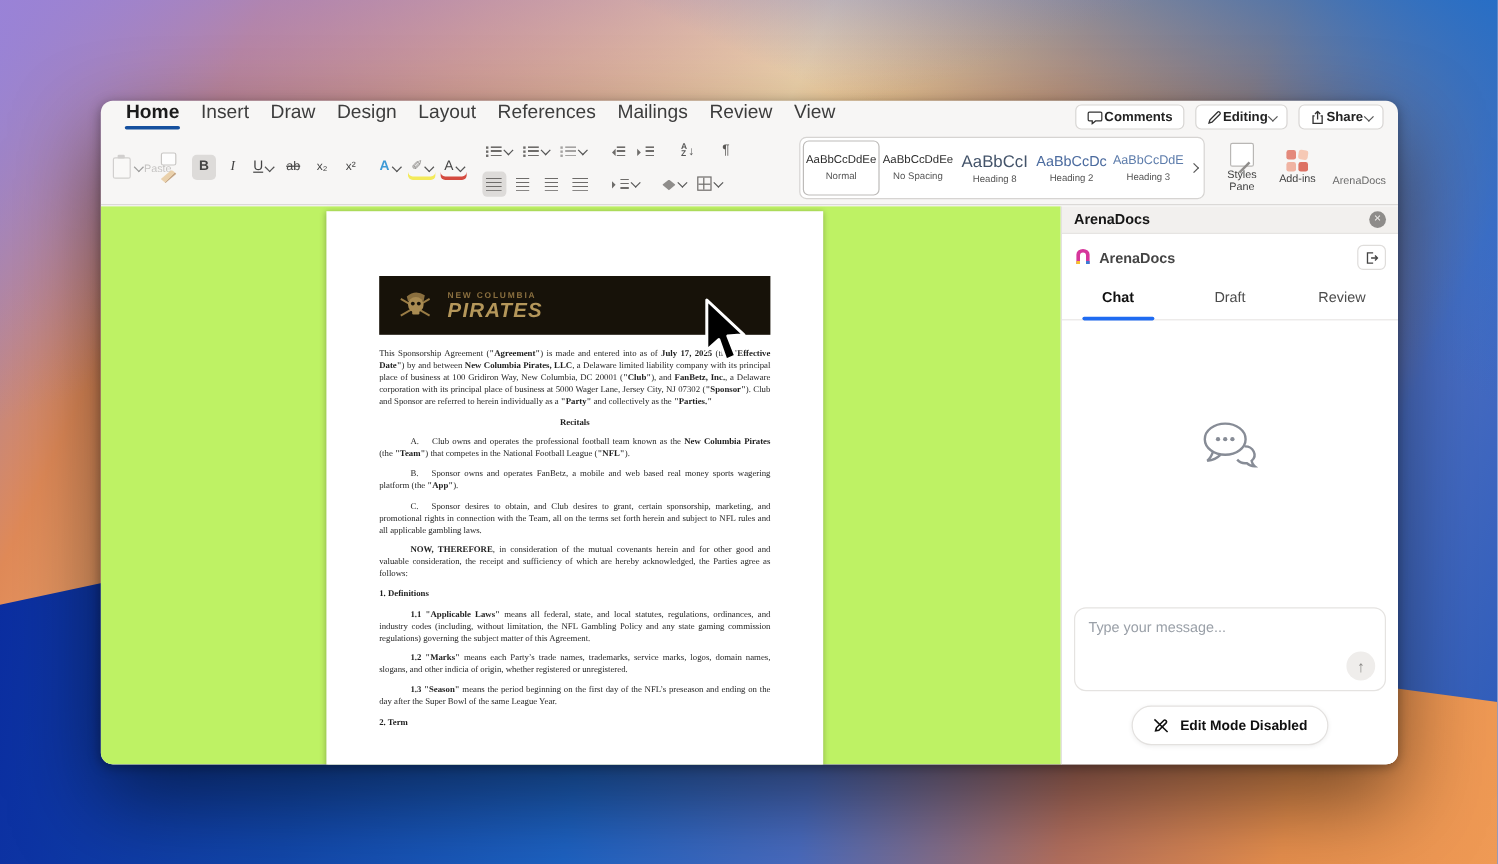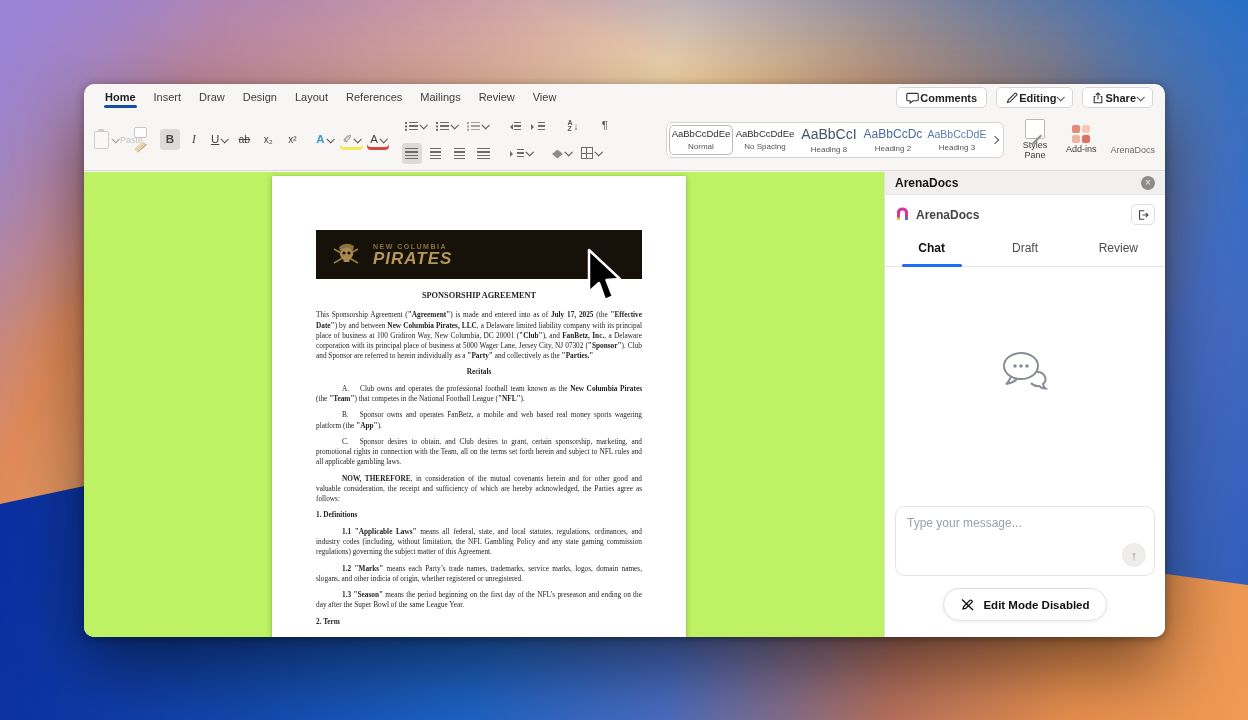--- a/index.html
+++ b/index.html
@@ -17,21 +17,21 @@
     clip-path: polygon(0 28%, 18% 12%, 55% 30%, 100% 55%, 100% 100%, 0 100%);
   }
 
   
   .window { position:absolute; left:84px; top:84px; width:1081px; height:553px;
     background:#f7f6f5; border-radius:10px; overflow:hidden;
     box-shadow:0 30px 70px rgba(0,0,0,.5), 0 2px 10px rgba(0,0,0,.35); }
 
   
   .tabrow { height:27px; display:flex; align-items:flex-end; padding:0 12px; }
-  .tab { position:relative; font-size:11px; color:#3d3d3d; padding:6px 9px 8px; cursor:default; }
+  .tab { position:relative; font-size:16px; color:#3d3d3d; padding:6px 9px 8px; cursor:default; }
   .tab.active { color:#1b1b1b; font-weight:700; }
   .tab.active::after { content:""; position:absolute; left:8px; right:8px; bottom:3px; height:3px; border-radius:2px; background:#15509e; }
   .top-actions { margin-left:auto; display:flex; gap:9px; align-items:center; padding-bottom:3px; }
   .top-btn { display:flex; align-items:center; gap:1px; height:21px; padding:0 9px; background:#fff;
     border:1px solid #d8d6d4; border-radius:5px; font-size:11px; font-weight:700; color:#222; }
   .chev { width:6px; height:6px; border-right:1.4px solid #555; border-bottom:1.4px solid #555; transform:rotate(45deg) translateY(-1px); display:inline-block; }
 
   
   .ribbon { height:60px; border-bottom:1px solid #dbd9d7; display:flex; align-items:center; padding:2px 10px 4px; gap:13px; }
   .grp { display:flex; flex-direction:column; gap:3px; }
@@ -73,21 +73,21 @@
   .ic-ind::after { content:""; position:absolute; left:6px; right:0; top:1px; bottom:0; background:repeating-linear-gradient(to bottom,#6e6c6a 0 1.3px, transparent 1.3px 3.4px); }
   .ic-borders { width:12px; height:12px; border:1px solid #6e6c6a; }
   .ic-borders::before { content:""; position:absolute; inset:0;
     background:linear-gradient(#6e6c6a,#6e6c6a) center/100% 1px no-repeat, linear-gradient(#6e6c6a,#6e6c6a) center/1px 100% no-repeat; }
   .ic-bucket { width:11px; height:9px; background:#8f8d8b; clip-path:polygon(50% 0, 100% 50%, 50% 100%, 0 50%); margin-top:2px; }
   .sorticon { display:flex; align-items:center; font-size:8px; color:#555; gap:1px; }
   .sorticon .az { display:flex; flex-direction:column; line-height:.9; font-size:7px; font-weight:700; }
 
   
   .right-cluster { margin-left:auto; display:flex; align-items:center; gap:14px; }
-  .gallery { background:#fff; border:1px solid #d6d4d2; border-radius:6px; height:36px; display:flex; align-items:stretch; padding:2px; }
+  .gallery { background:#fff; border:1px solid #d6d4d2; border-radius:6px; height:52px; display:flex; align-items:stretch; padding:2px; }
   .scard { width:64px; display:flex; flex-direction:column; align-items:center; justify-content:center; gap:3px; border-radius:5px; border:1px solid transparent; }
   .scard.sel { border-color:#bdbbb9; box-shadow:0 0 0 1px #fff inset; }
   .samp { font-size:9.5px; color:#2b2b2b; white-space:nowrap; }
   .s2 .samp { font-size:14px; color:#44546a; }
   .s3 .samp { font-size:12px; color:#4a6a9e; }
   .s4 .samp { font-size:10.5px; color:#5d7cab; }
   .slabel { font-size:8px; color:#555; }
   .gal-chev { display:flex; align-items:center; padding:0 3px; }
   .gal-chev .chev { transform:rotate(-45deg); }
   .rib-tool { display:flex; flex-direction:column; align-items:center; gap:2px; font-size:9px; color:#3f3f3f; text-align:center; line-height:1.1; }
@@ -360,21 +360,20 @@
             <circle cx="16" cy="16" r="1.6" fill="#171209"></circle>
               <circle cx="21" cy="16" r="1.6" fill="#171209"></circle>
             <rect x="15.5" y="21.5" width="6" height="3.5" rx="1" fill="#a98b52"></rect>
           </svg>
           <div class="banner-text">
             <div class="l1">NEW COLUMBIA</div>
             <div class="l2">PIRATES</div>
           </div>
         </div>
         <div class="doctext">
-            <p class="title"><b>SPONSORSHIP AGREEMENT</b></p>
             <p class="body"><span>This Sponsorship Agreement (</span><b>"Agreement"</b><span>) is made and entered into as of </span><b>July 17, 2025</b><span> (the </span><b>"Effective Date"</b><span>) by and between </span><b>New Columbia Pirates, LLC</b><span>, a Delaware limited liability company with its principal place of business at 100 Gridiron Way, New Columbia, DC 20001 (</span><b>"Club"</b><span>), and </span><b>FanBetz, Inc.</b><span>, a Delaware corporation with its principal place of business at 5000 Wager Lane, Jersey City, NJ 07302 (</span><b>"Sponsor"</b><span>). Club and Sponsor are referred to herein individually as a </span><b>"Party"</b><span> and collectively as the </span><b>"Parties."</b></p>
             <p class="center"><b>Recitals</b></p>
             <p class="ind"><span>A.  Club owns and operates the professional football team known as the </span><b>New Columbia Pirates</b><span> (the </span><b>"Team"</b><span>) that competes in the National Football League (</span><b>"NFL"</b><span>).</span></p>
             <p class="ind"><span>B.  Sponsor owns and operates FanBetz, a mobile and web based real money sports wagering platform (the </span><b>"App"</b><span>).</span></p>
             <p class="ind"><span>C.  Sponsor desires to obtain, and Club desires to grant, certain sponsorship, marketing, and promotional rights in connection with the Team, all on the terms set forth herein and subject to NFL rules and all applicable gambling laws.</span></p>
             <p class="ind"><b>NOW, THEREFORE</b><span>, in consideration of the mutual covenants herein and for other good and valuable consideration, the receipt and sufficiency of which are hereby acknowledged, the Parties agree as follows:</span></p>
             <p class="heading"><b>1. Definitions</b></p>
             <p class="ind"><b>1.1 "Applicable Laws"</b><span> means all federal, state, and local statutes, regulations, ordinances, and industry codes (including, without limitation, the NFL Gambling Policy and any state gaming commission regulations) governing the subject matter of this Agreement.</span></p>
             <p class="ind"><b>1.2 "Marks"</b><span> means each Party’s trade names, trademarks, service marks, logos, domain names, slogans, and other indicia of origin, whether registered or unregistered.</span></p>
             <p class="ind"><b>1.3 "Season"</b><span> means the period beginning on the first day of the NFL’s preseason and ending on the day after the Super Bowl of the same League Year.</span></p>

